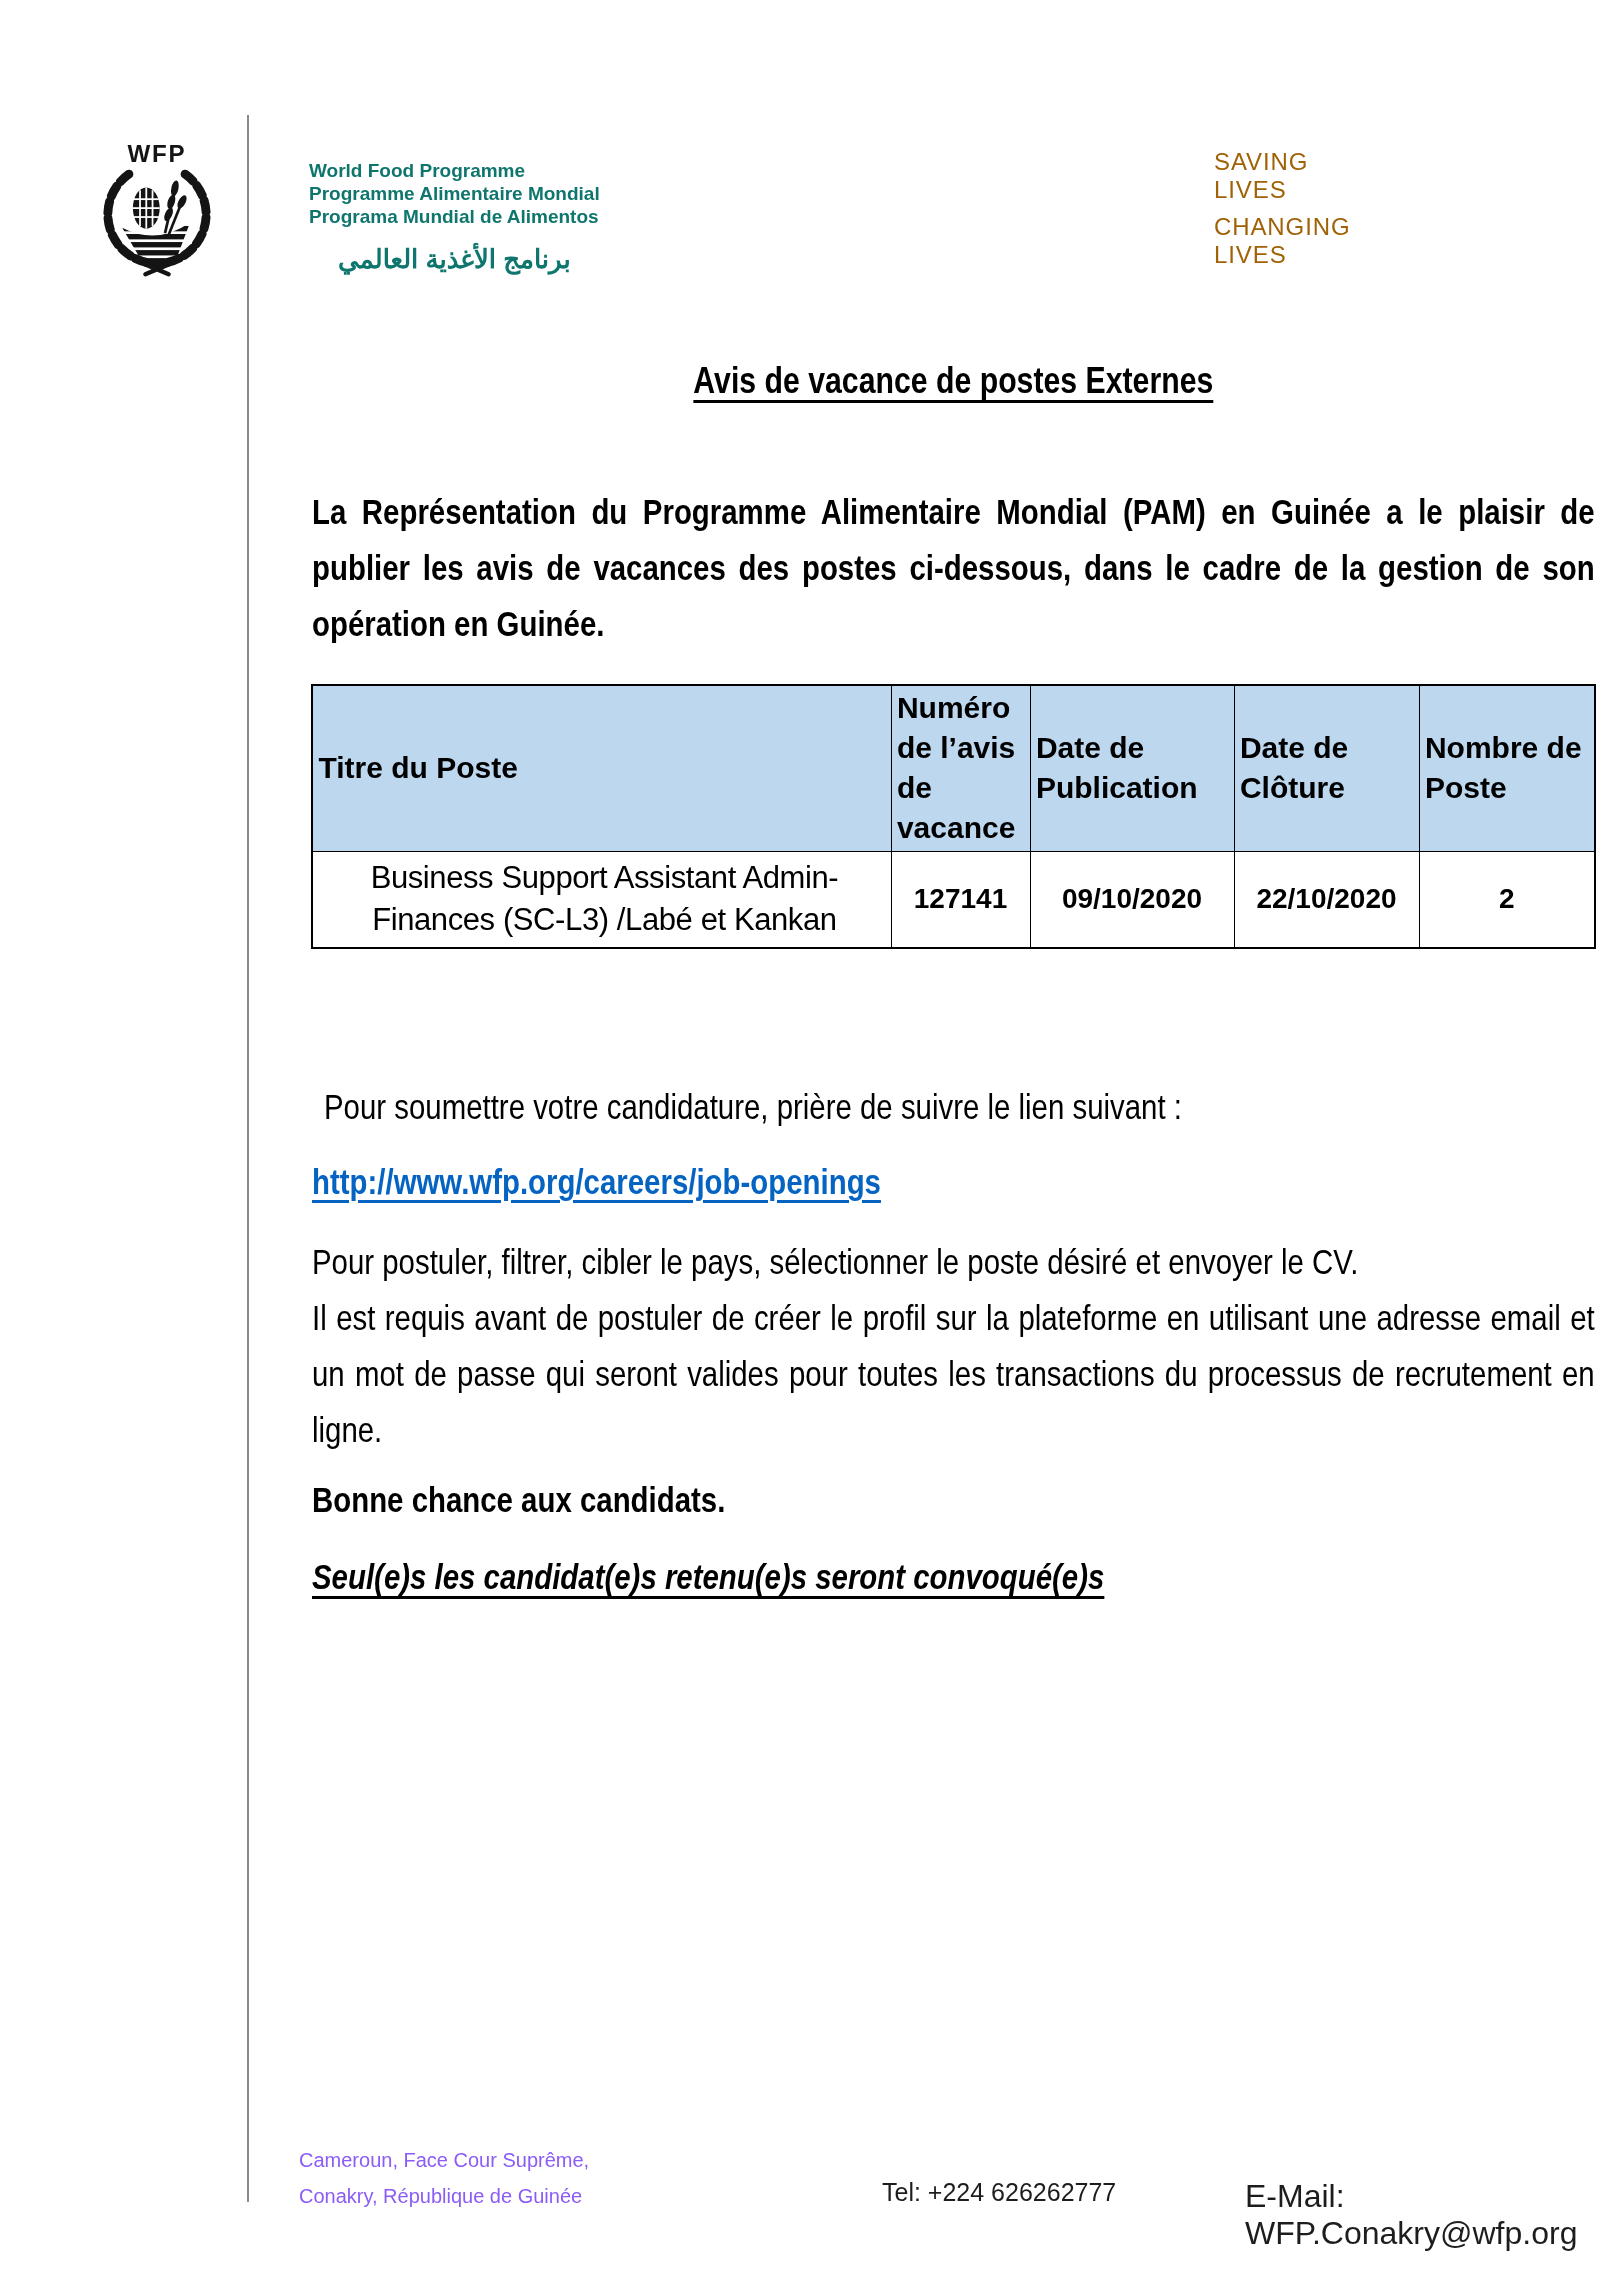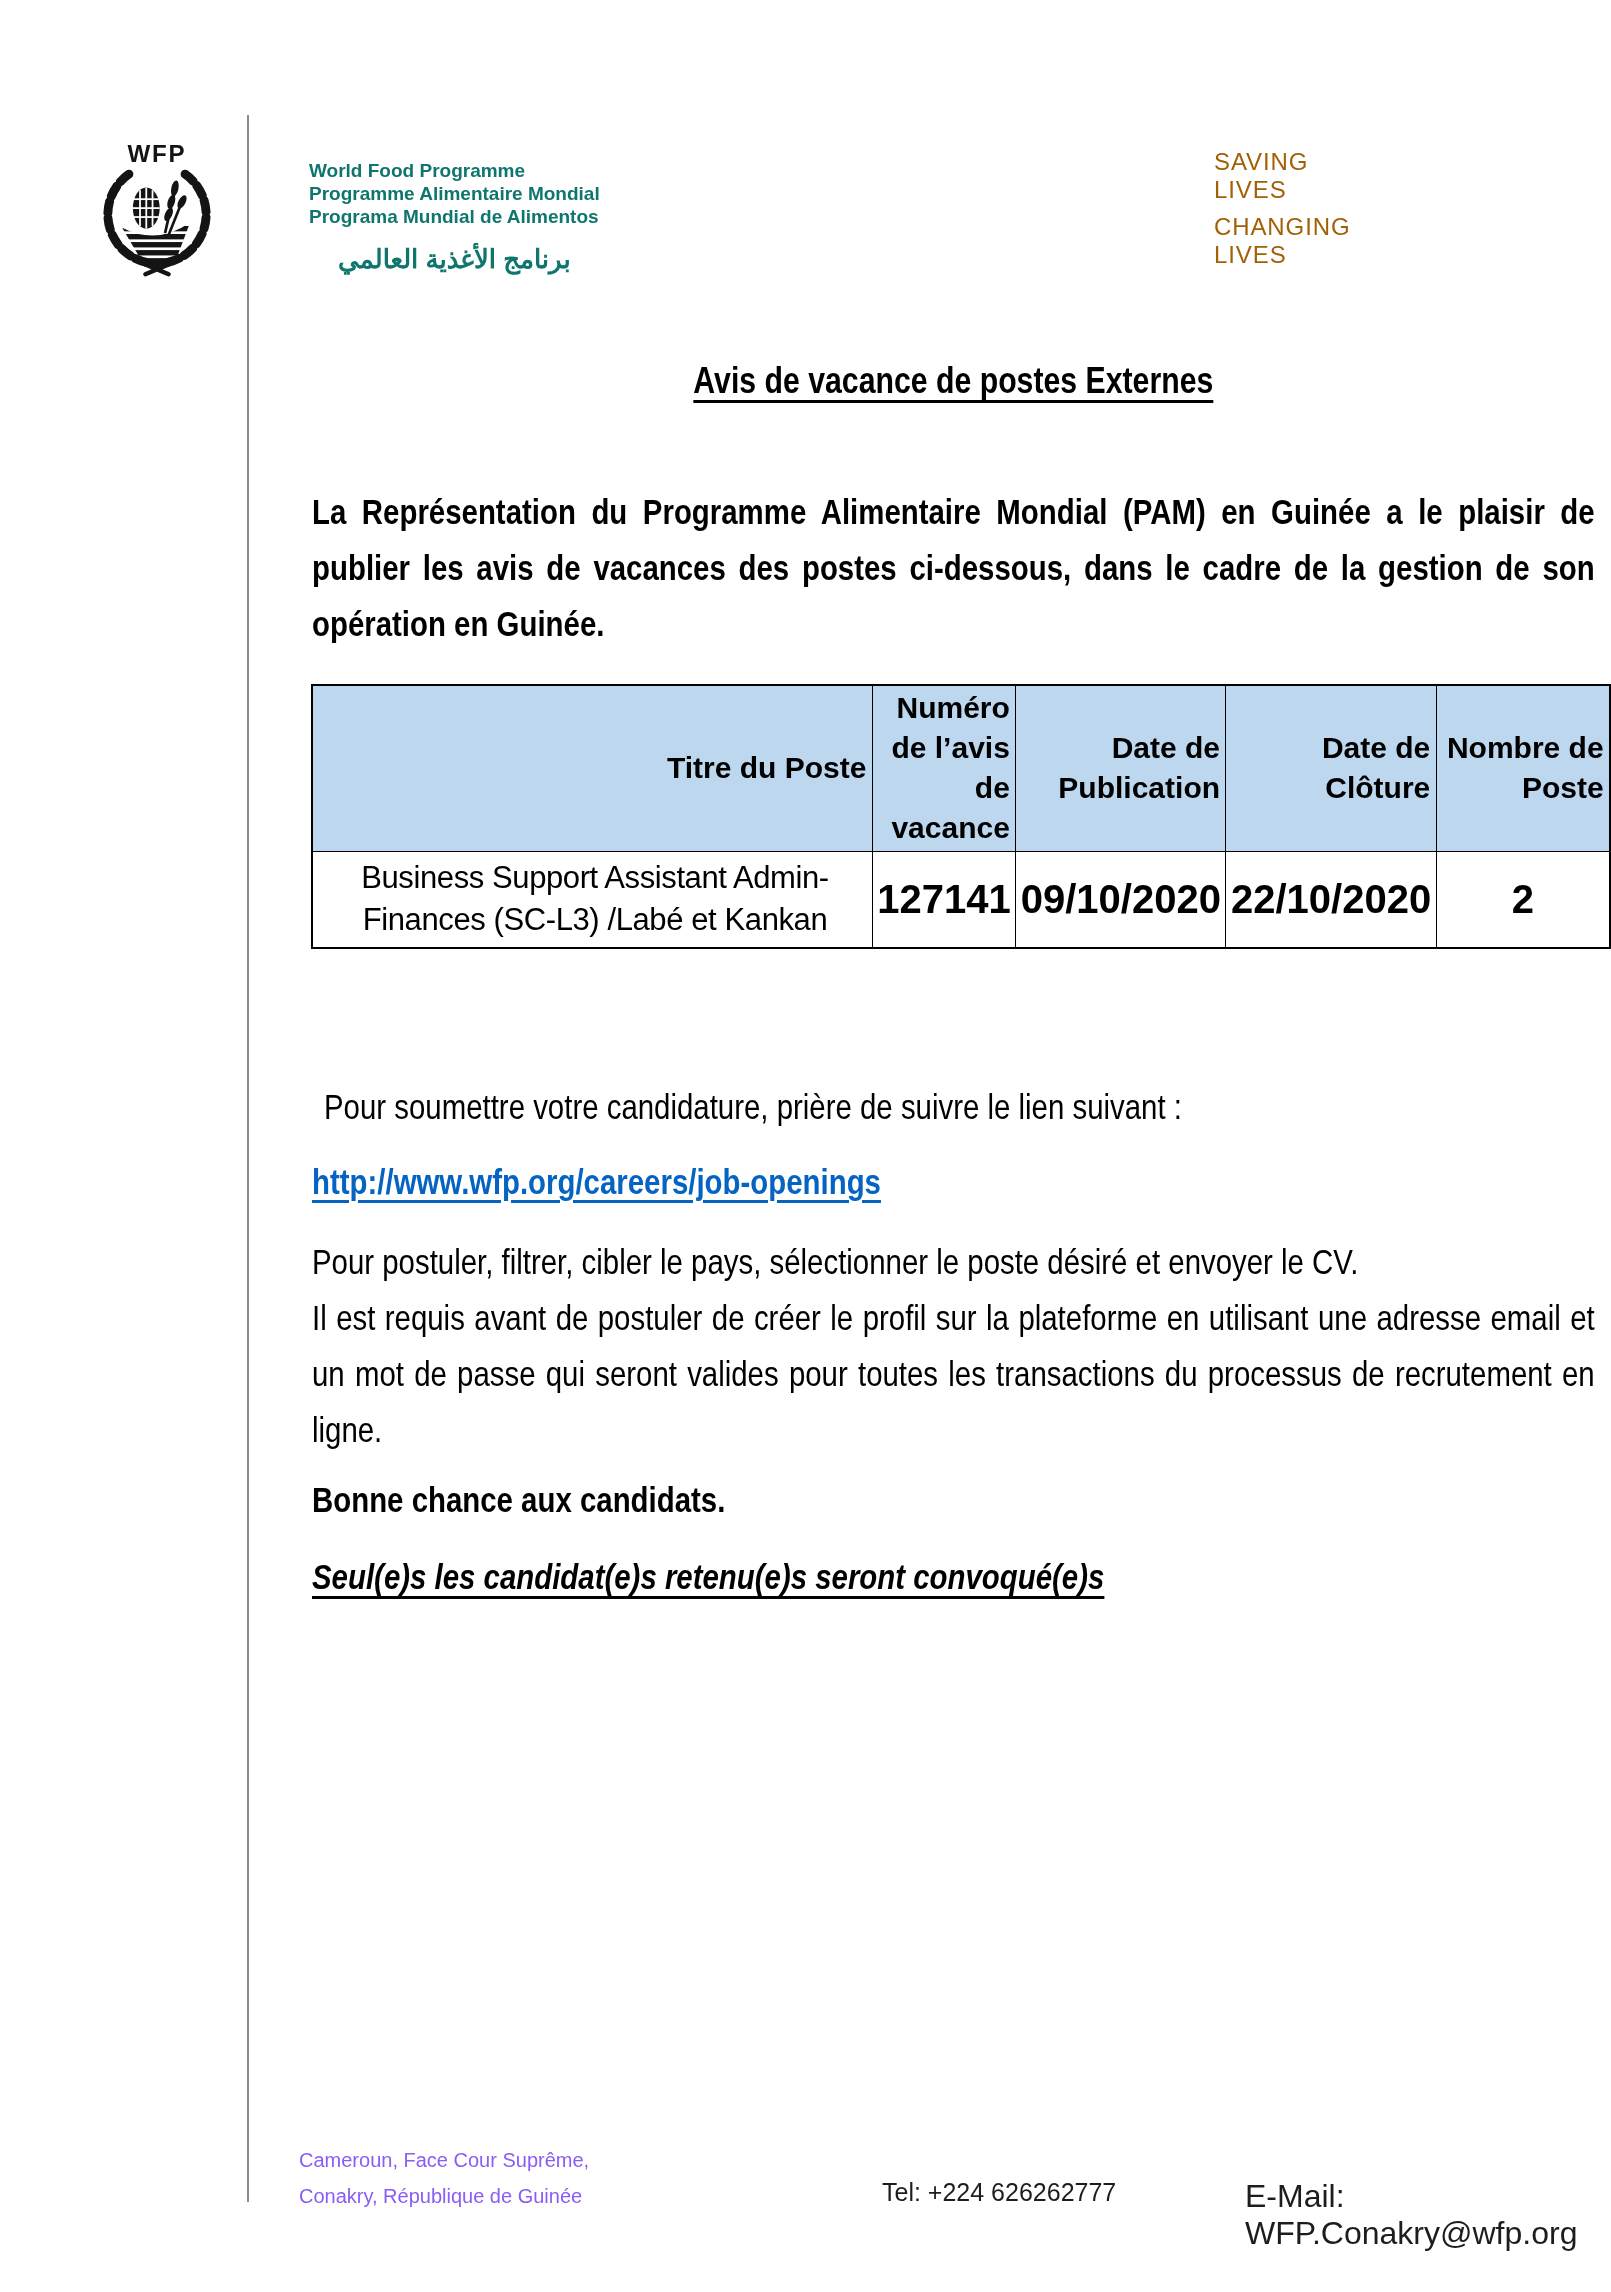--- a/index.html
+++ b/index.html
@@ -23,27 +23,27 @@
 
   .doc-title{left:312px;top:360px;text-align:center;font-weight:bold;font-size:36px;
     text-decoration:underline;text-decoration-thickness:2.7px;text-underline-offset:7.2px;}
   .intro{left:312px;top:484px;font-weight:bold;text-align:justify;}
 
   
   table.vac{position:absolute;left:311px;top:684px;border-collapse:collapse;table-layout:fixed;
     border:2.7px solid #000;}
   table.vac td,table.vac th{border:1.8px solid #000;overflow:hidden;}
   table.vac th{background:#BDD7EE;font-weight:bold;font-size:30px;line-height:40px;
-    text-align:right;vertical-align:middle;padding:0 5.4px;}
+    text-align:left;vertical-align:middle;padding:0 5.4px;}
   th.col-nombre{padding:0 14.3px;}
   tr.hdr{height:166px;}
   tr.r{height:97px;}
   td.cell-title{font-size:31px;letter-spacing:-0.4px;line-height:42px;text-align:center;
     vertical-align:middle;padding:3.6px 5.4px 3.6px 10.7px;}
-  td.cell-num,td.cell-date{font-weight:bold;font-size:40px;text-align:center;vertical-align:middle;padding:0 4.5px;}
+  td.cell-num,td.cell-date{font-weight:bold;font-size:28px;text-align:center;vertical-align:middle;padding:0 4.5px;}
   td.top{vertical-align:top;padding-top:7.2px;}
 
   .p-submit{left:312px;top:1079px;padding-left:14.3px;}
   .p-link{left:312px;top:1162px;font-weight:bold;font-size:35px;}
   .p-link a{color:#0563C1;text-decoration:underline;text-decoration-thickness:2.7px;text-underline-offset:6.3px;}
   .p-apply{left:312px;top:1234px;}
   .p-apply .l1{white-space:nowrap;}
   .p-apply .rest{text-align:justify;}
   .p-luck{left:312px;top:1480px;font-weight:bold;font-size:35px;}
   .p-notice{left:312px;top:1557px;font-weight:bold;font-style:italic;font-size:35px;

